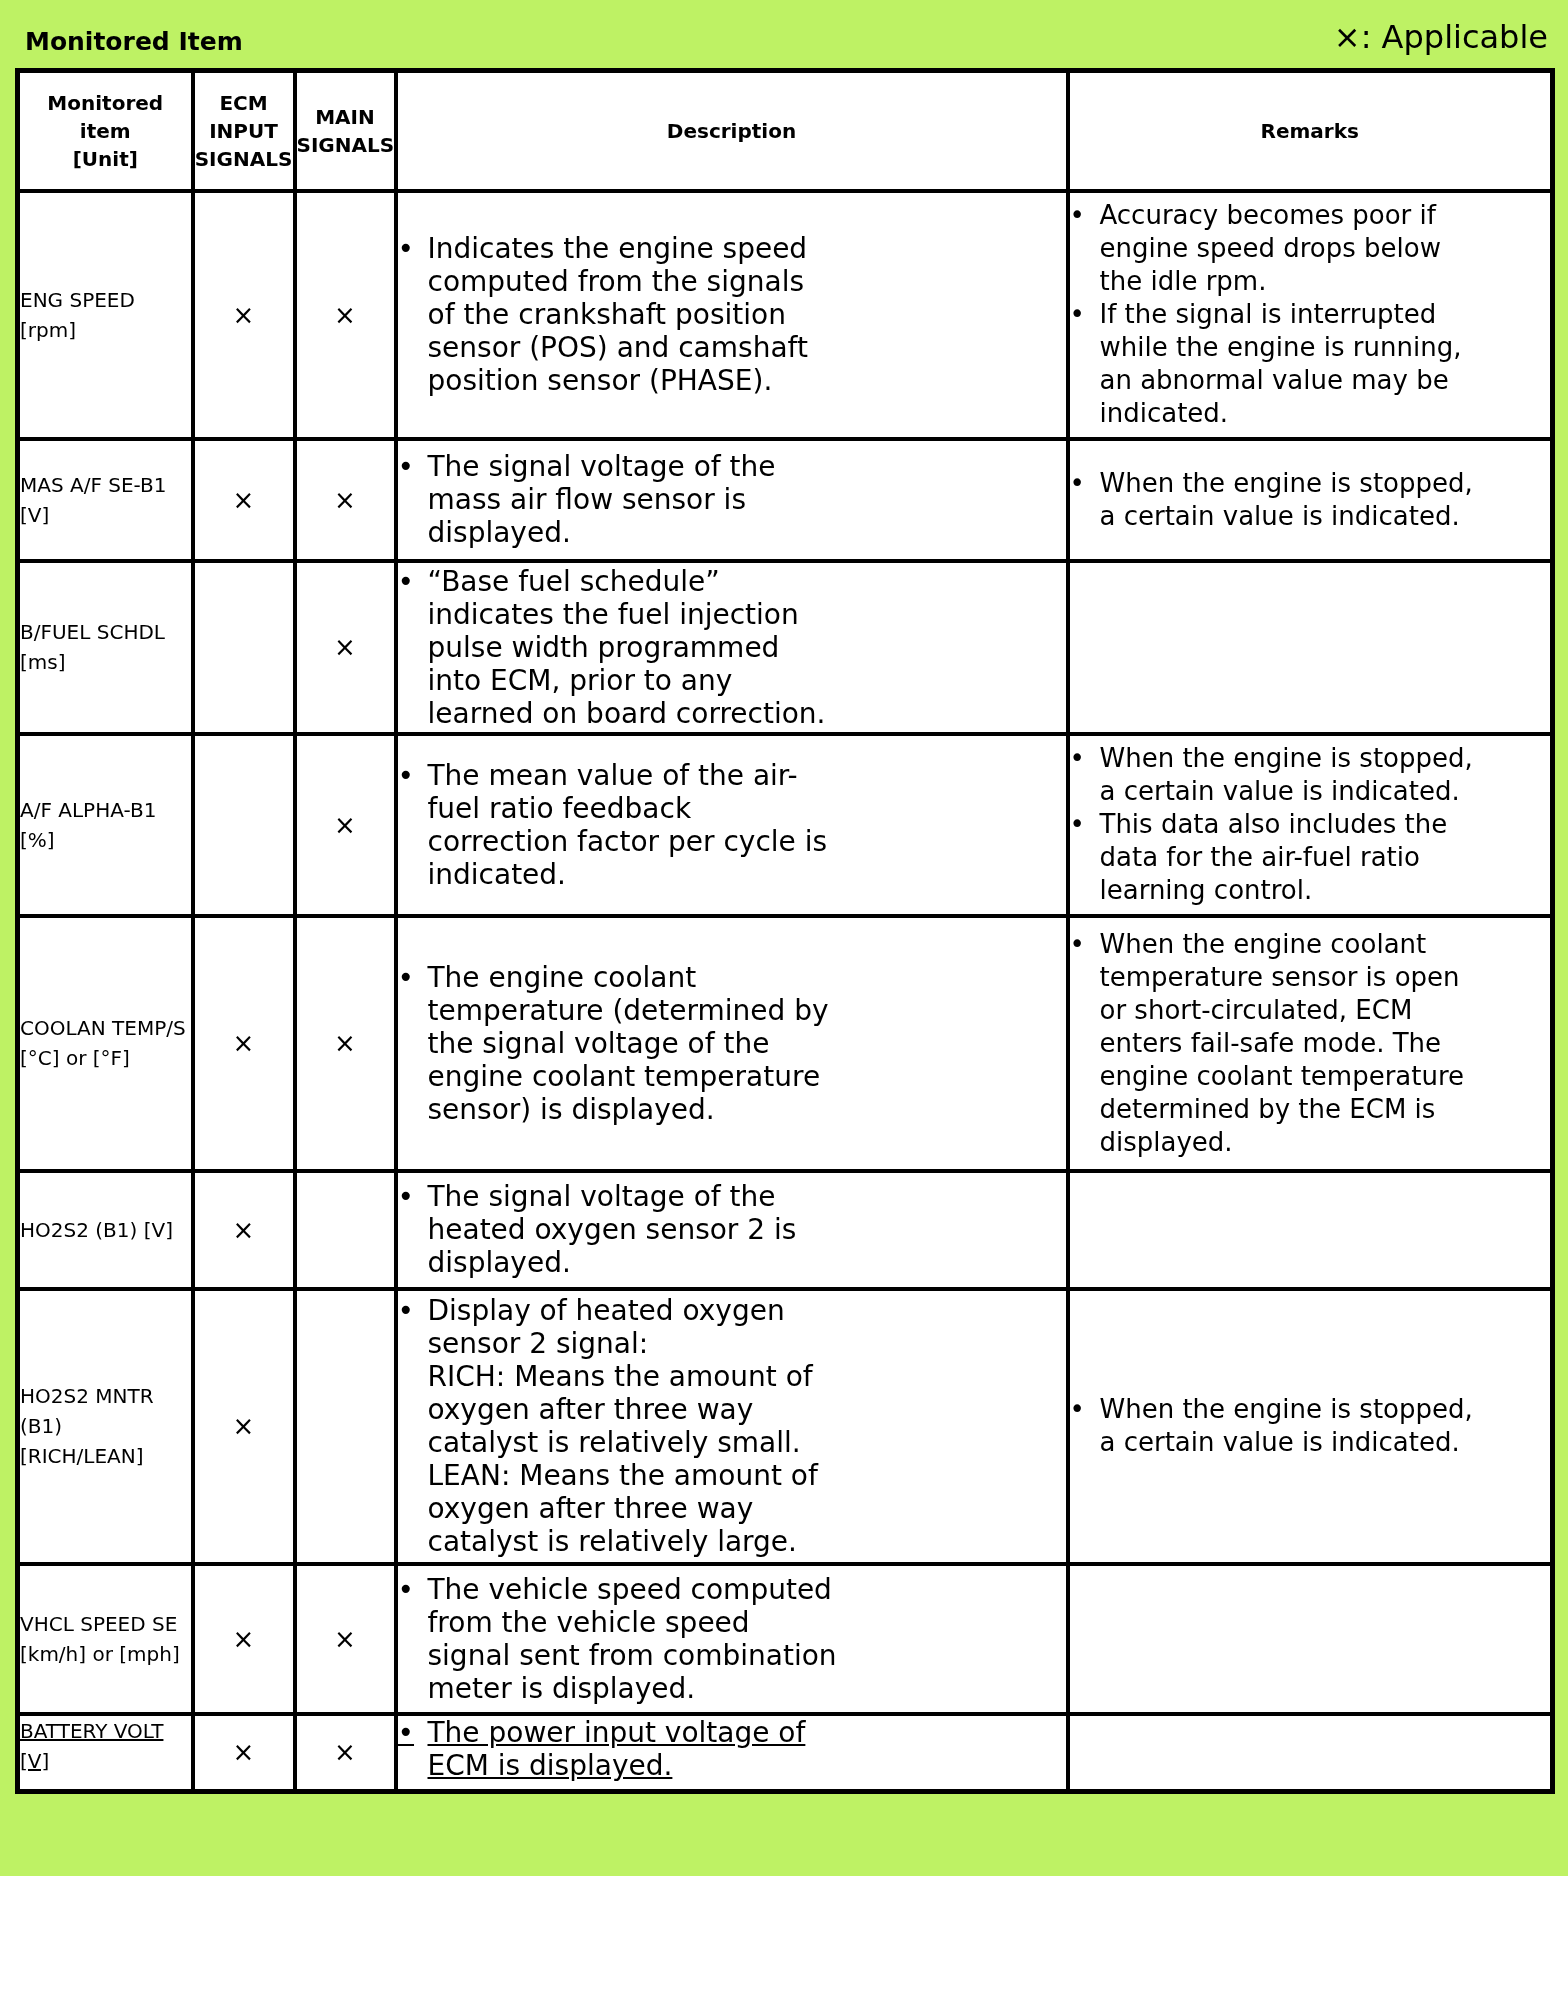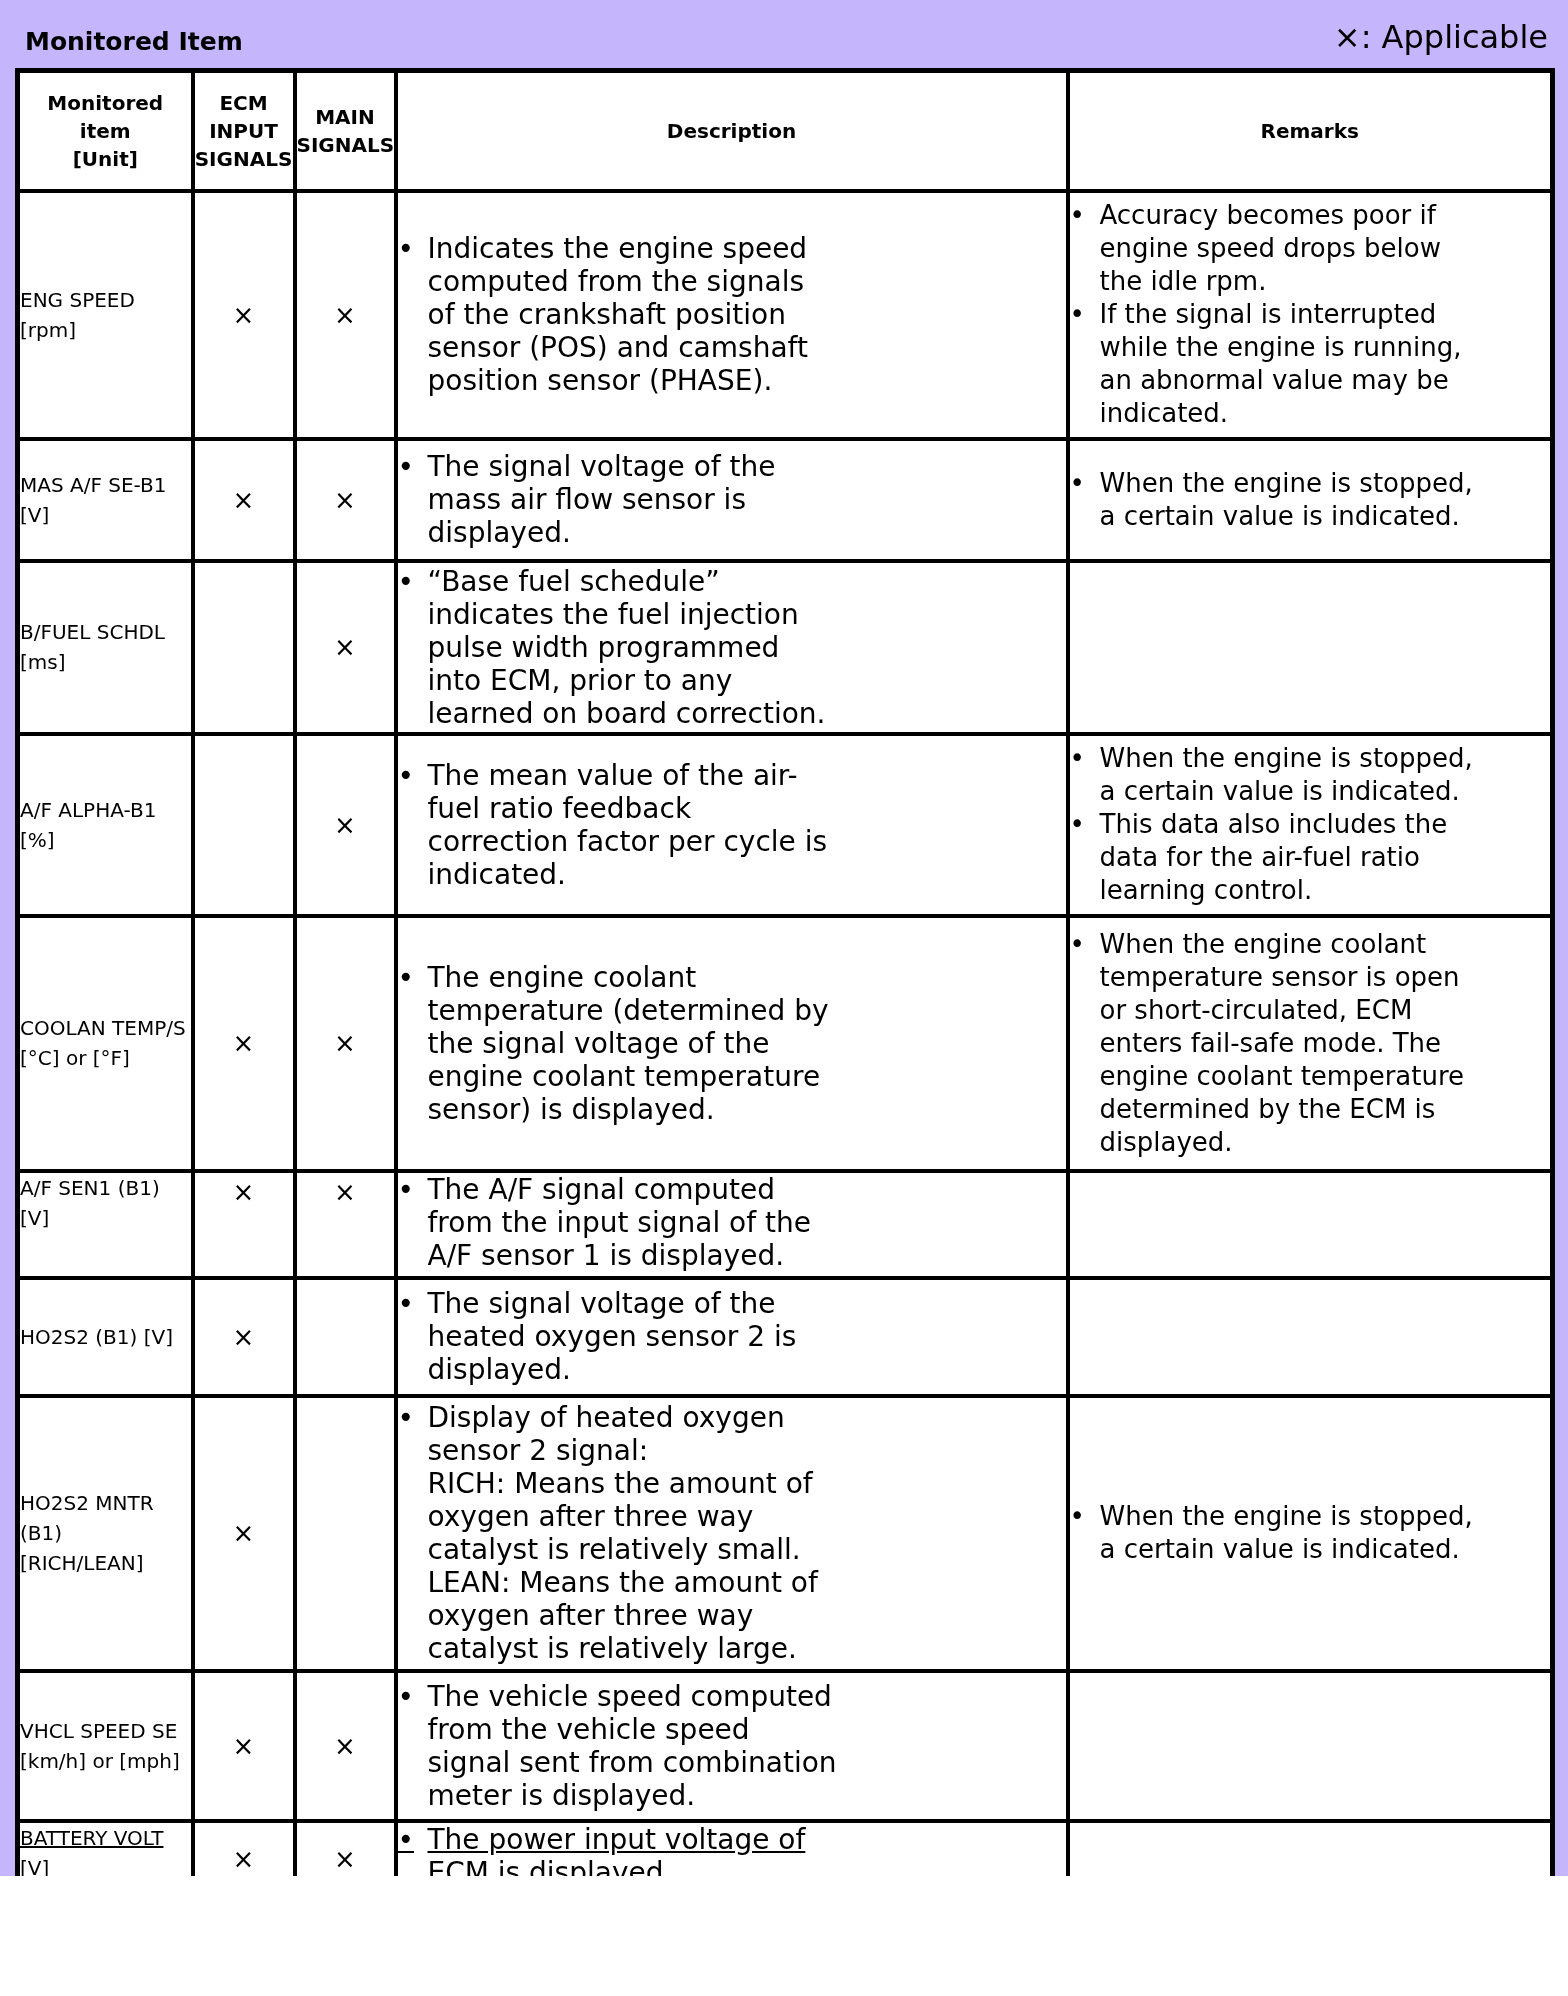--- a/index.html
+++ b/index.html
@@ -6,21 +6,21 @@
     margin: 0;
     padding: 0;
     background: #ffffff;
     font-family: "DejaVu Sans", sans-serif;
     color: #000000;
   }
   .page {
     width: 1568px;
     height: 1876px;
     box-sizing: border-box;
-    background: #c4b5fd;
+    background: #bef264;
     overflow: hidden;
   }
   .page-header {
     display: flex;
     justify-content: space-between;
     align-items: flex-end;
     margin: 8px 20px 0 25px;
     height: 48px;
   }
   .page-title {
@@ -252,35 +252,20 @@
 temperature sensor is open
 or short-circulated, ECM
 enters fail-safe mode. The
 engine coolant temperature
 determined by the ECM is
 displayed.</div>
             </div>
         </td>
       </tr>
 
-      <tr class="vtop-all" style="height:107px">
-        <td class="c-item">A/F SEN1 (B1)
-[V]</td>
-        <td class="c-mark">×</td>
-        <td class="c-mark">×</td>
-        <td class="c-desc">
-          <div class="bullet-item">
-              <span class="bullet">•</span>
-              <div class="btext">The A/F signal computed
-from the input signal of the
-A/F sensor 1 is displayed.</div>
-            </div>
-        </td>
-        <td class="c-remarks"></td>
-      </tr>
 
       <tr style="height:118px">
         <td class="c-item">HO2S2 (B1) [V]</td>
         <td class="c-mark">×</td>
         <td class="c-mark"></td>
         <td class="c-desc">
           <div class="bullet-item">
               <span class="bullet">•</span>
               <div class="btext">The signal voltage of the
 heated oxygen sensor 2 is

